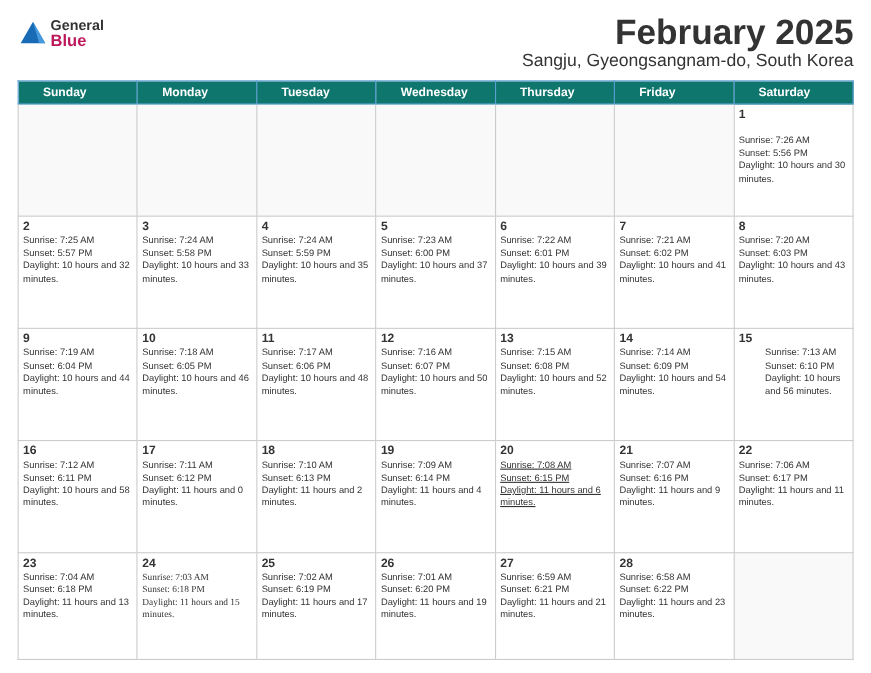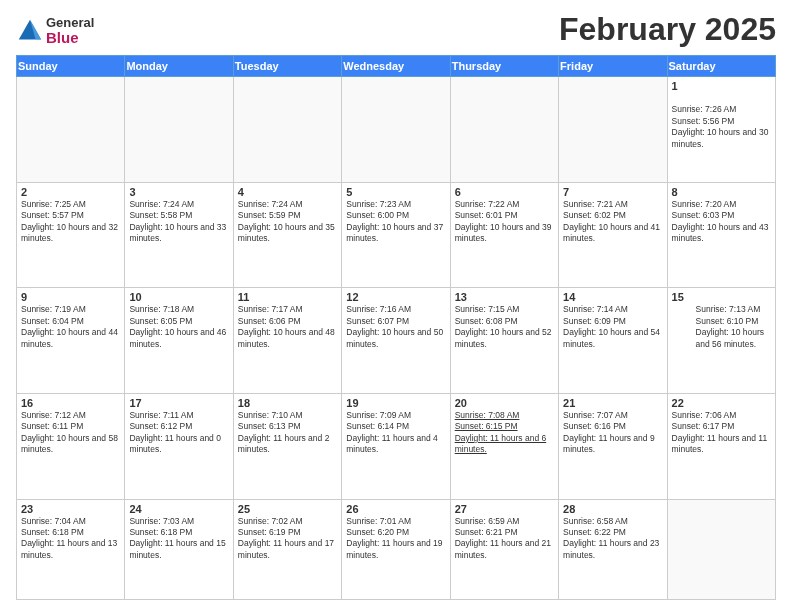--- a/index.html
+++ b/index.html
@@ -62,25 +62,25 @@
       color: #333;
     }
     .calendar {
       flex: 1;
       border: 1px solid #ccc;
       border-collapse: collapse;
       width: 100%;
       table-layout: fixed;
     }
     .calendar th {
-      background: #3b82f6;
+      background: #0f766e;
       color: #fff;
       font-size: 11px;
       font-weight: bold;
-      padding: 4px 1px;
+      padding: 4px 22px;
       text-align: left;
       border: 1px solid #5a9fd1;
     }
     .calendar td {
       vertical-align: top;
       border: 1px solid #ccc;
       padding: 3px 4px;
       font-size: 9px;
       color: #333;
       height: 82px;
@@ -113,20 +113,21 @@
         <polygon points="20,4 36,32 4,32" fill="#1a6bb5"></polygon>
         <polygon points="20,4 36,32 28,32" fill="#5aadee" opacity="0.7"></polygon>
       </svg>
       <div class="logo-text">
         <span class="logo-general">General</span>
         <span class="logo-blue">Blue</span>
       </div>
     </div>
     <div class="title-block">
       <div class="month-title">February 2025</div>
+      <div class="location-title">Sangju, Gyeongsangnam-do, South Korea</div>
     </div>
   </div>
 
   <table class="calendar">
     <thead>
       <tr>
       <th>Sunday</th>
           <th>Monday</th>
           <th>Tuesday</th>
           <th>Wednesday</th>
@@ -284,21 +285,21 @@
         </tr>
         <tr>
           <td>
             <span class="day-num">23</span>
             <div class="day-info" style="white-space: pre-line;">Sunrise: 7:04 AM
 Sunset: 6:18 PM
 Daylight: 11 hours and 13 minutes.</div>
           </td>
           <td>
             <span class="day-num">24</span>
-            <div class="day-info" style="white-space: pre-line;">Sunrise: 7:03 AM
+            <div class="day-info" style="white-space: pre-line; font-family: Liberation Serif, serif;">Sunrise: 7:03 AM
 Sunset: 6:18 PM
 Daylight: 11 hours and 15 minutes.</div>
           </td>
           <td>
             <span class="day-num">25</span>
             <div class="day-info" style="white-space: pre-line;">Sunrise: 7:02 AM
 Sunset: 6:19 PM
 Daylight: 11 hours and 17 minutes.</div>
           </td>
           <td>

